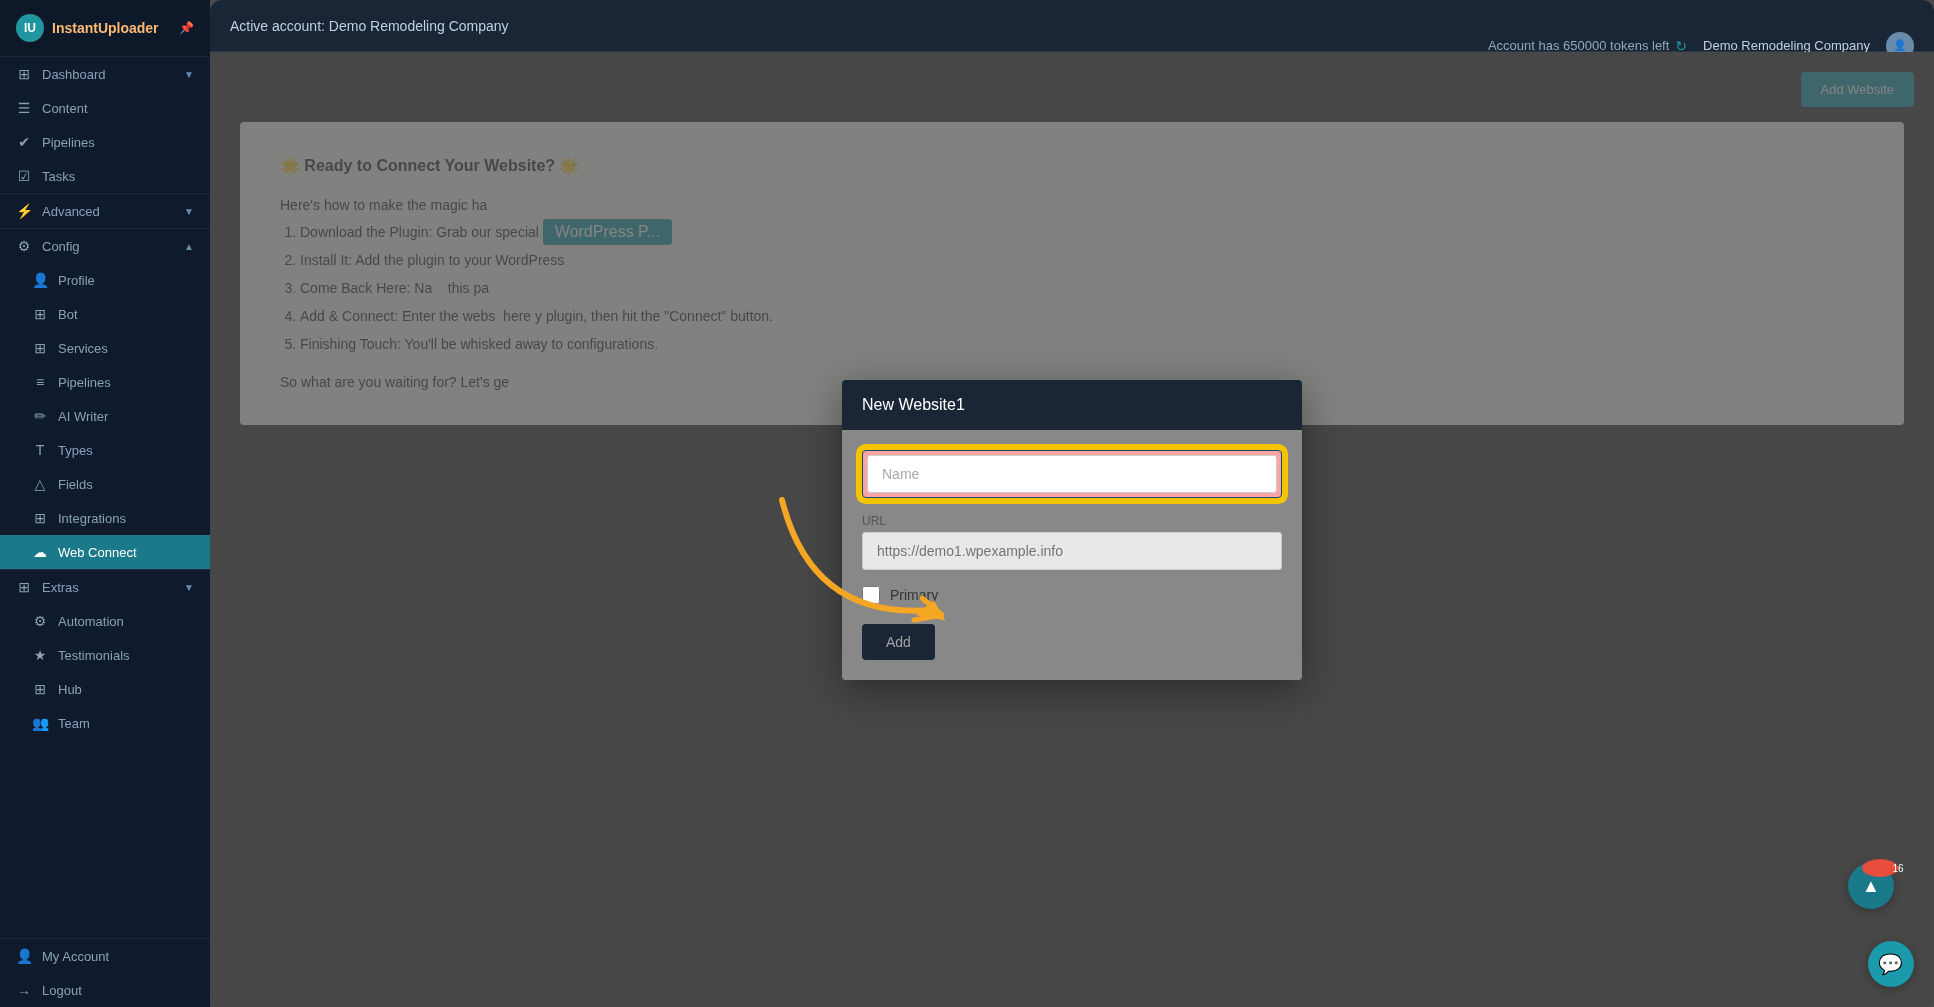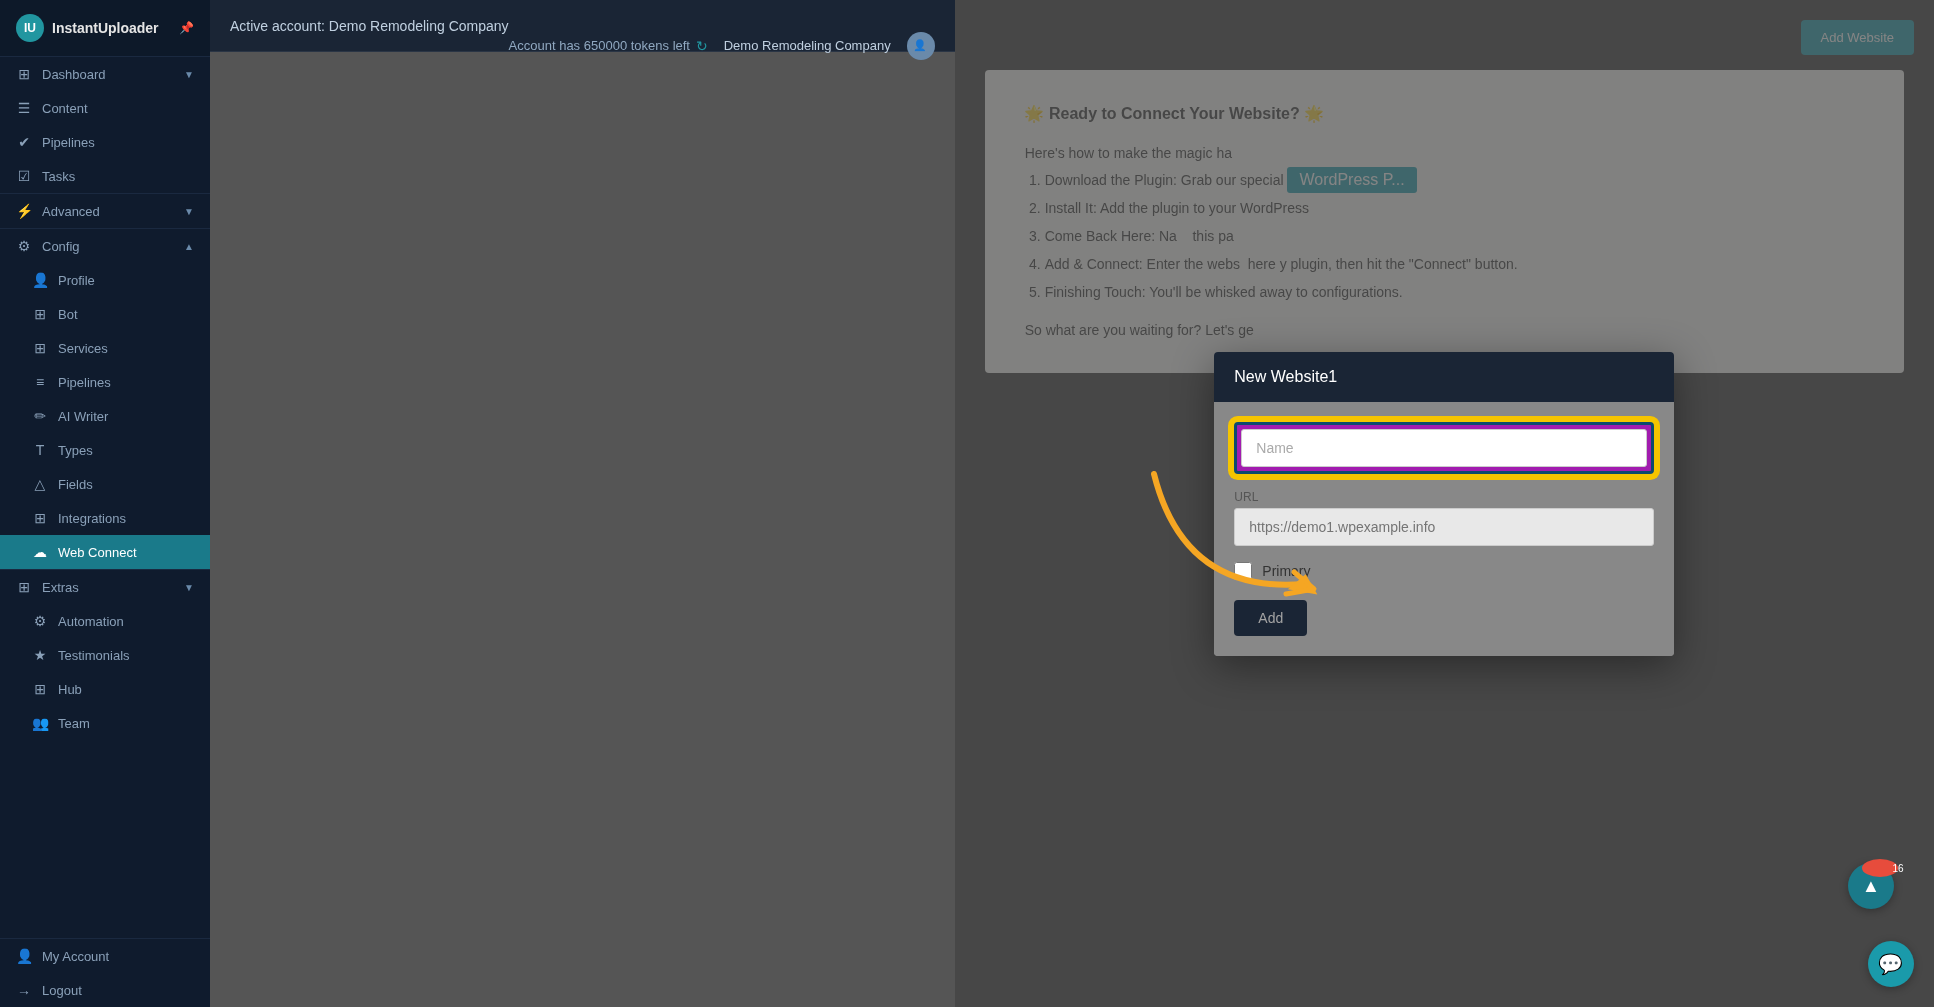--- a/index.html
+++ b/index.html
@@ -25,21 +25,21 @@
       background: #0d1929;
       border-bottom: 1px solid #1a2940;
     }
     .logo-icon {
       width: 28px; height: 28px;
       background: #2196a0;
       border-radius: 50%;
       display: flex; align-items: center; justify-content: center;
       color: white; font-size: 12px; font-weight: bold;
     }
-    .logo-text { color: #e5e5e5; font-weight: 600; font-size: 14px; }
+    .logo-text { color: #fdba74; font-weight: 600; font-size: 14px; }
     .logo-pin { margin-left: auto; color: #6a8aaa; font-size: 12px; cursor: pointer; }
 
     .sidebar-item {
       display: flex;
       align-items: center;
       gap: 10px;
       padding: 9px 16px;
       cursor: pointer;
       color: #8aa0b8;
       transition: background 0.15s;
@@ -49,24 +49,25 @@
     .sidebar-item .label { flex: 1; }
     .sidebar-item .arrow { font-size: 10px; color: #6a8aaa; }
 
     .sidebar-section-group { border-top: 1px solid #1a2940; }
     .sidebar-sub { padding-left: 32px; }
 
     
     .main {
       flex: 1;
       display: flex;
-      flex-direction: row;
+      flex-direction: column;
       background: #555;
       position: relative;
       overflow: hidden;
+      border-radius: 12px;
     }
 
     
     .topbar {
       background: #1a2535;
       display: flex;
       align-items: center;
       padding: 0 20px;
       height: 52px;
       border-bottom: 1px solid #2a3545;
@@ -148,24 +149,24 @@
     .modal-field {
       margin-bottom: 16px;
     }
     .modal-field label {
       display: block;
       font-size: 12px;
       color: #555;
       margin-bottom: 4px;
     }
     .modal-input-highlighted {
-      border: 3px solid #0c4a6e;
+      border: 1px solid #0c4a6e;
       border-radius: 4px;
       padding: 4px;
-      background: #a21caf;
+      background: #fca5a5;
       box-shadow: 0 0 0 6px #f5c400;
       margin-bottom: 16px;
     }
     .modal-input {
       width: 100%;
       padding: 10px 14px;
       border: 1px solid #ccc;
       border-radius: 3px;
       font-size: 14px;
       background: white;

